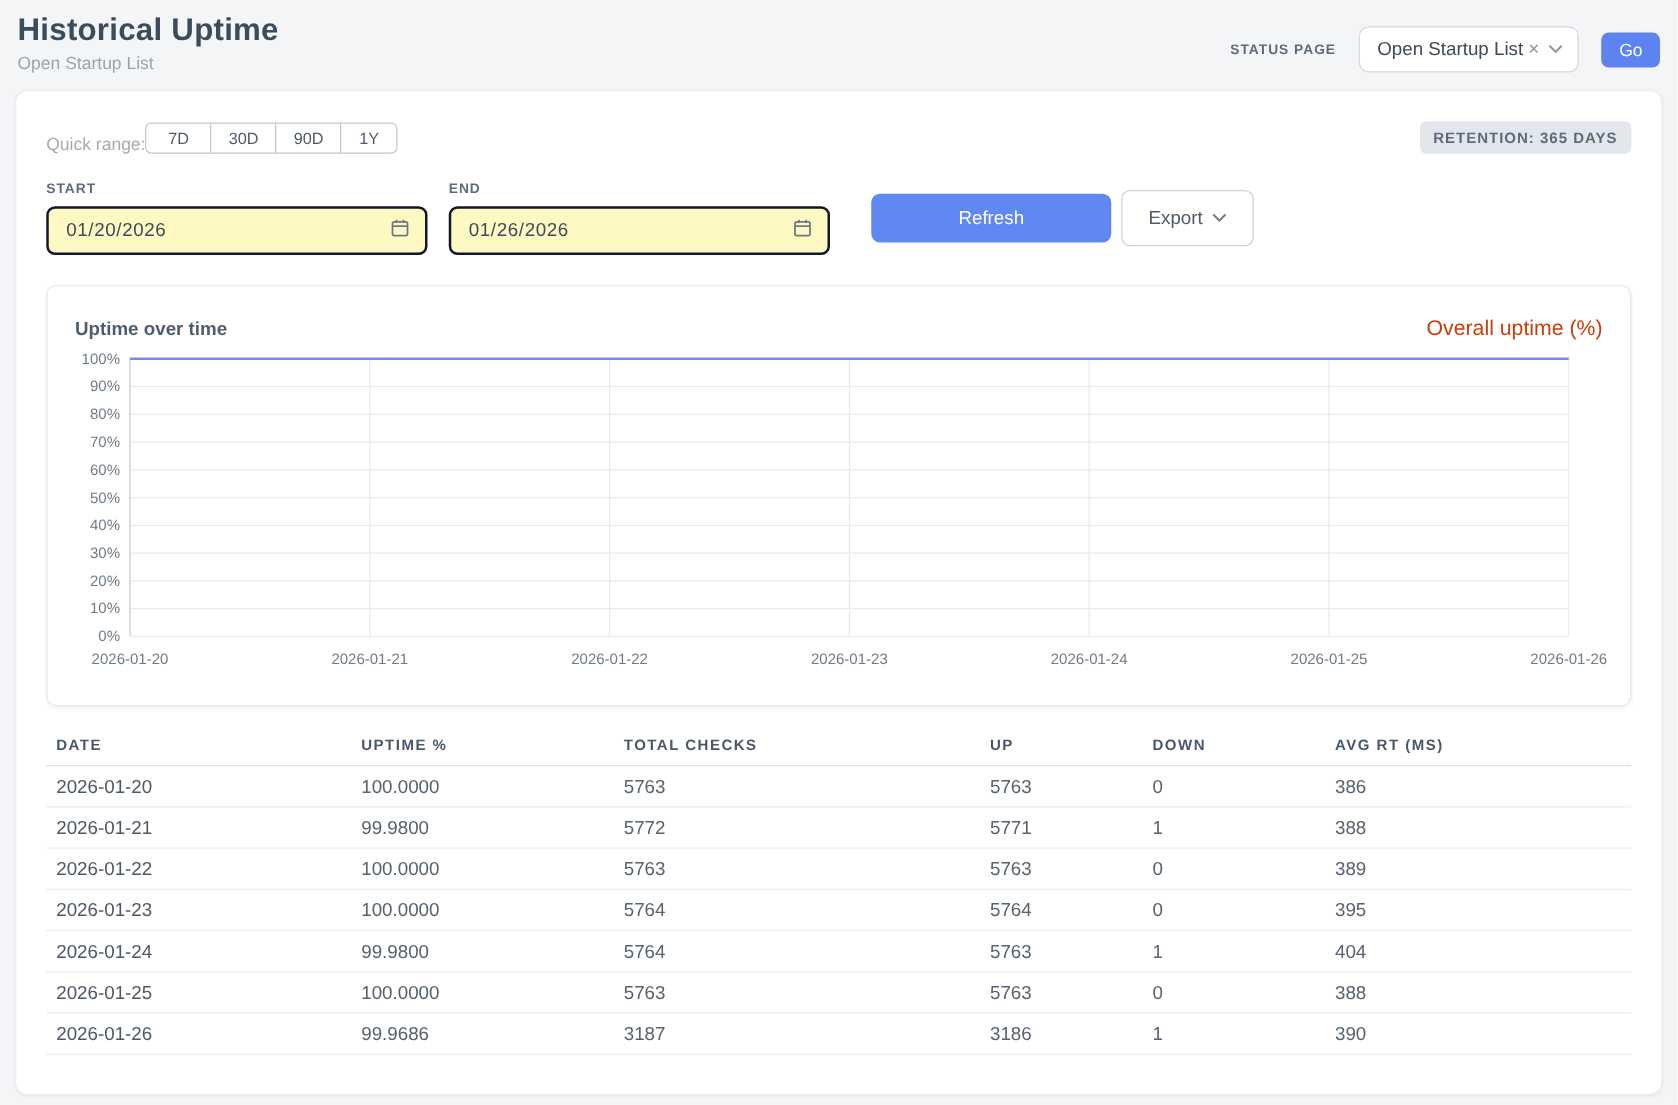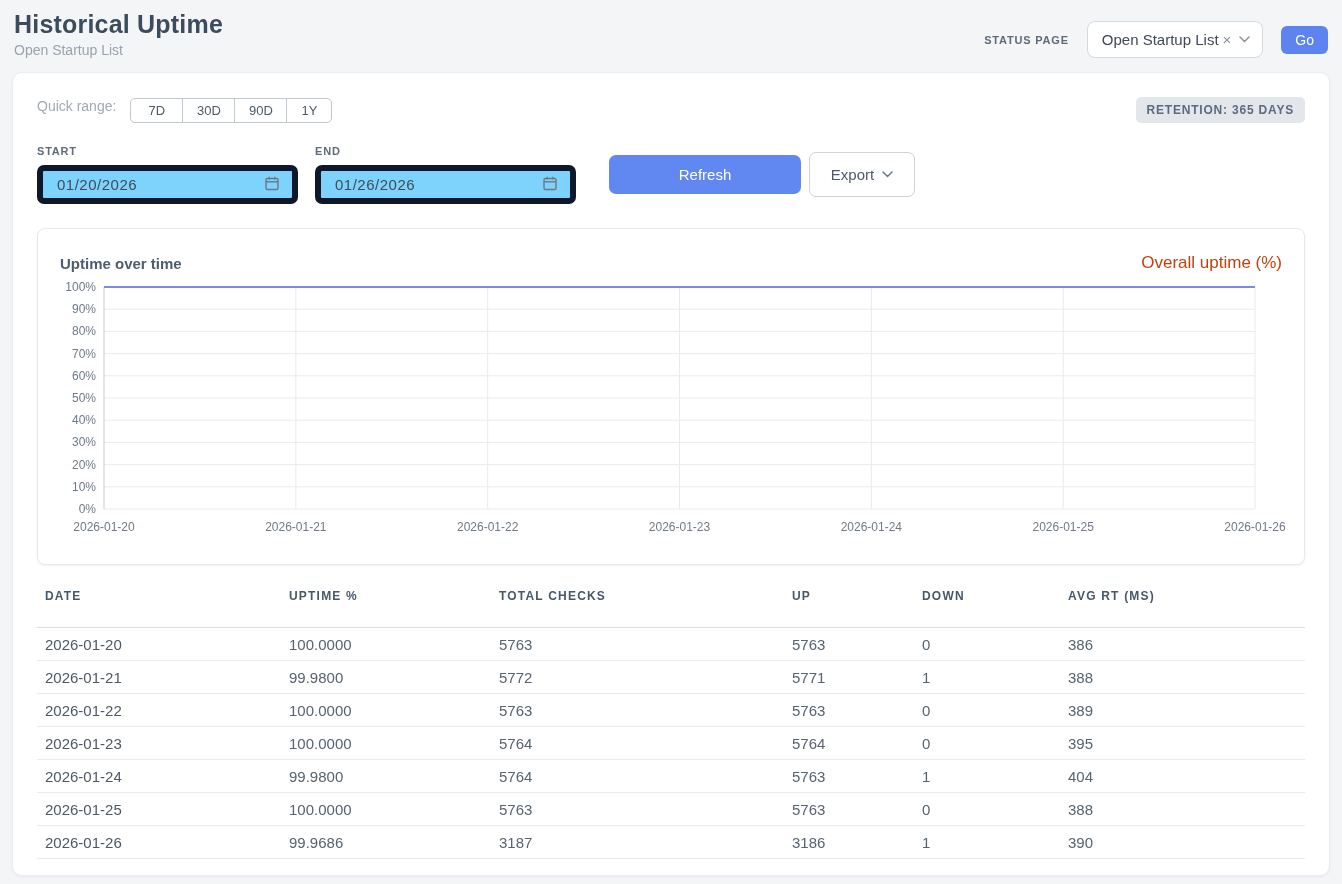--- a/index.html
+++ b/index.html
@@ -30,42 +30,42 @@
   }
   
   .main-card {
     position:absolute; left:12px; right:12px; top:72px; height:804px;
     background:#fff; border-radius:10px; border:1px solid #ebedf0;
     box-shadow:0 1px 3px rgba(16,24,40,.05);
     padding:24px;
   }
   
   .qr-row { display:flex; align-items:center; justify-content:space-between; }
-  .qr-left { display:flex; align-items:flex-start; gap:14px; }
+  .qr-left { display:flex; align-items:flex-end; }
   .qr-label { font-size:14px; color:#a2aab4; }
   .seg-group { display:flex; }
   .seg-btn {
     background:#fff; border:1px solid #bfc8d2; color:#4d5a69;
     font-size:13px; font-family:inherit; padding:4px 0; width:53px; text-align:center;
     margin-left:-1px; cursor:pointer;
   }
   .seg-btn:first-child { border-radius:5px 0 0 5px; margin-left:0; }
   .seg-btn:last-child { border-radius:0 5px 5px 0; width:46px; }
   .badge {
     background:#e3e7ec; color:#5b6b7d; font-size:12px; font-weight:600;
     letter-spacing:.8px; padding:6px 11px; border-radius:5px;
   }
   
   .controls-row { display:flex; align-items:center; margin-top:22px; }
   .field { display:flex; flex-direction:column; }
   .field .small-label { margin-bottom:8px; }
   .inputbox {
     display:flex; align-items:center; justify-content:space-between;
-    width:261px; height:39px; border:6px solid #0f172a; border-radius:7px;
-    background:#7dd3fc; padding:0 12px 0 14px; cursor:text;
+    width:305px; height:39px; border:2px solid #0f172a; border-radius:7px;
+    background:#fef9c3; padding:0 12px 0 14px; cursor:text;
   }
   .inputbox .val { font-size:15px; color:#3f4b58; letter-spacing:.5px; }
   .selectbox { cursor:pointer; }
   .gap17 { width:17px; } .gap16 { width:16px; } .gap8 { width:8px; }
   .refresh-btn {
     width:192px; height:39px; background:#6187f0; border:none; border-radius:7px;
     color:#fff; font-size:15px; font-family:inherit; cursor:pointer;
   }
   .export-btn {
     width:106px; height:45px; background:#fff; border:1px solid #ccd3db; border-radius:7px;
@@ -77,21 +77,21 @@
     margin-top:24px; border:1px solid #e7e9ed; border-radius:8px;
     box-shadow:0 1px 3px rgba(16,24,40,.06); background:#fff;
     height:337px; overflow:hidden;
   }
   .chart-head { display:flex; justify-content:space-between; align-items:center; padding:24px 22px 6px 22px; }
   .chart-title { font-size:15px; font-weight:700; color:#4d5d6d; }
   .chart-legend { font-size:17px; color:#c2410c; }
   
   .table { margin-top:24px; }
   .thead, .trow { display:grid; grid-template-columns:244px 210px 293px 130px 146px 1fr; align-items:center; }
-  .thead { border-bottom:1px solid #dadfe5; padding-bottom:24px; }
+  .thead { border-bottom:1px solid #dadfe5; padding-bottom:9px; }
   .th { font-size:12px; font-weight:700; letter-spacing:1.2px; color:#47586b; padding-left:8px; }
   .trow { border-bottom:1px solid #e9ebef; height:33px; }
   .tcell { font-size:15px; color:#57636f; padding-left:8px; }
   .tcell.c0 { color:#4d5965; }
   svg text { font-family:"Liberation Sans", sans-serif; }
 </style>
 </head>
 <body>
 
 <div class="topbar">

